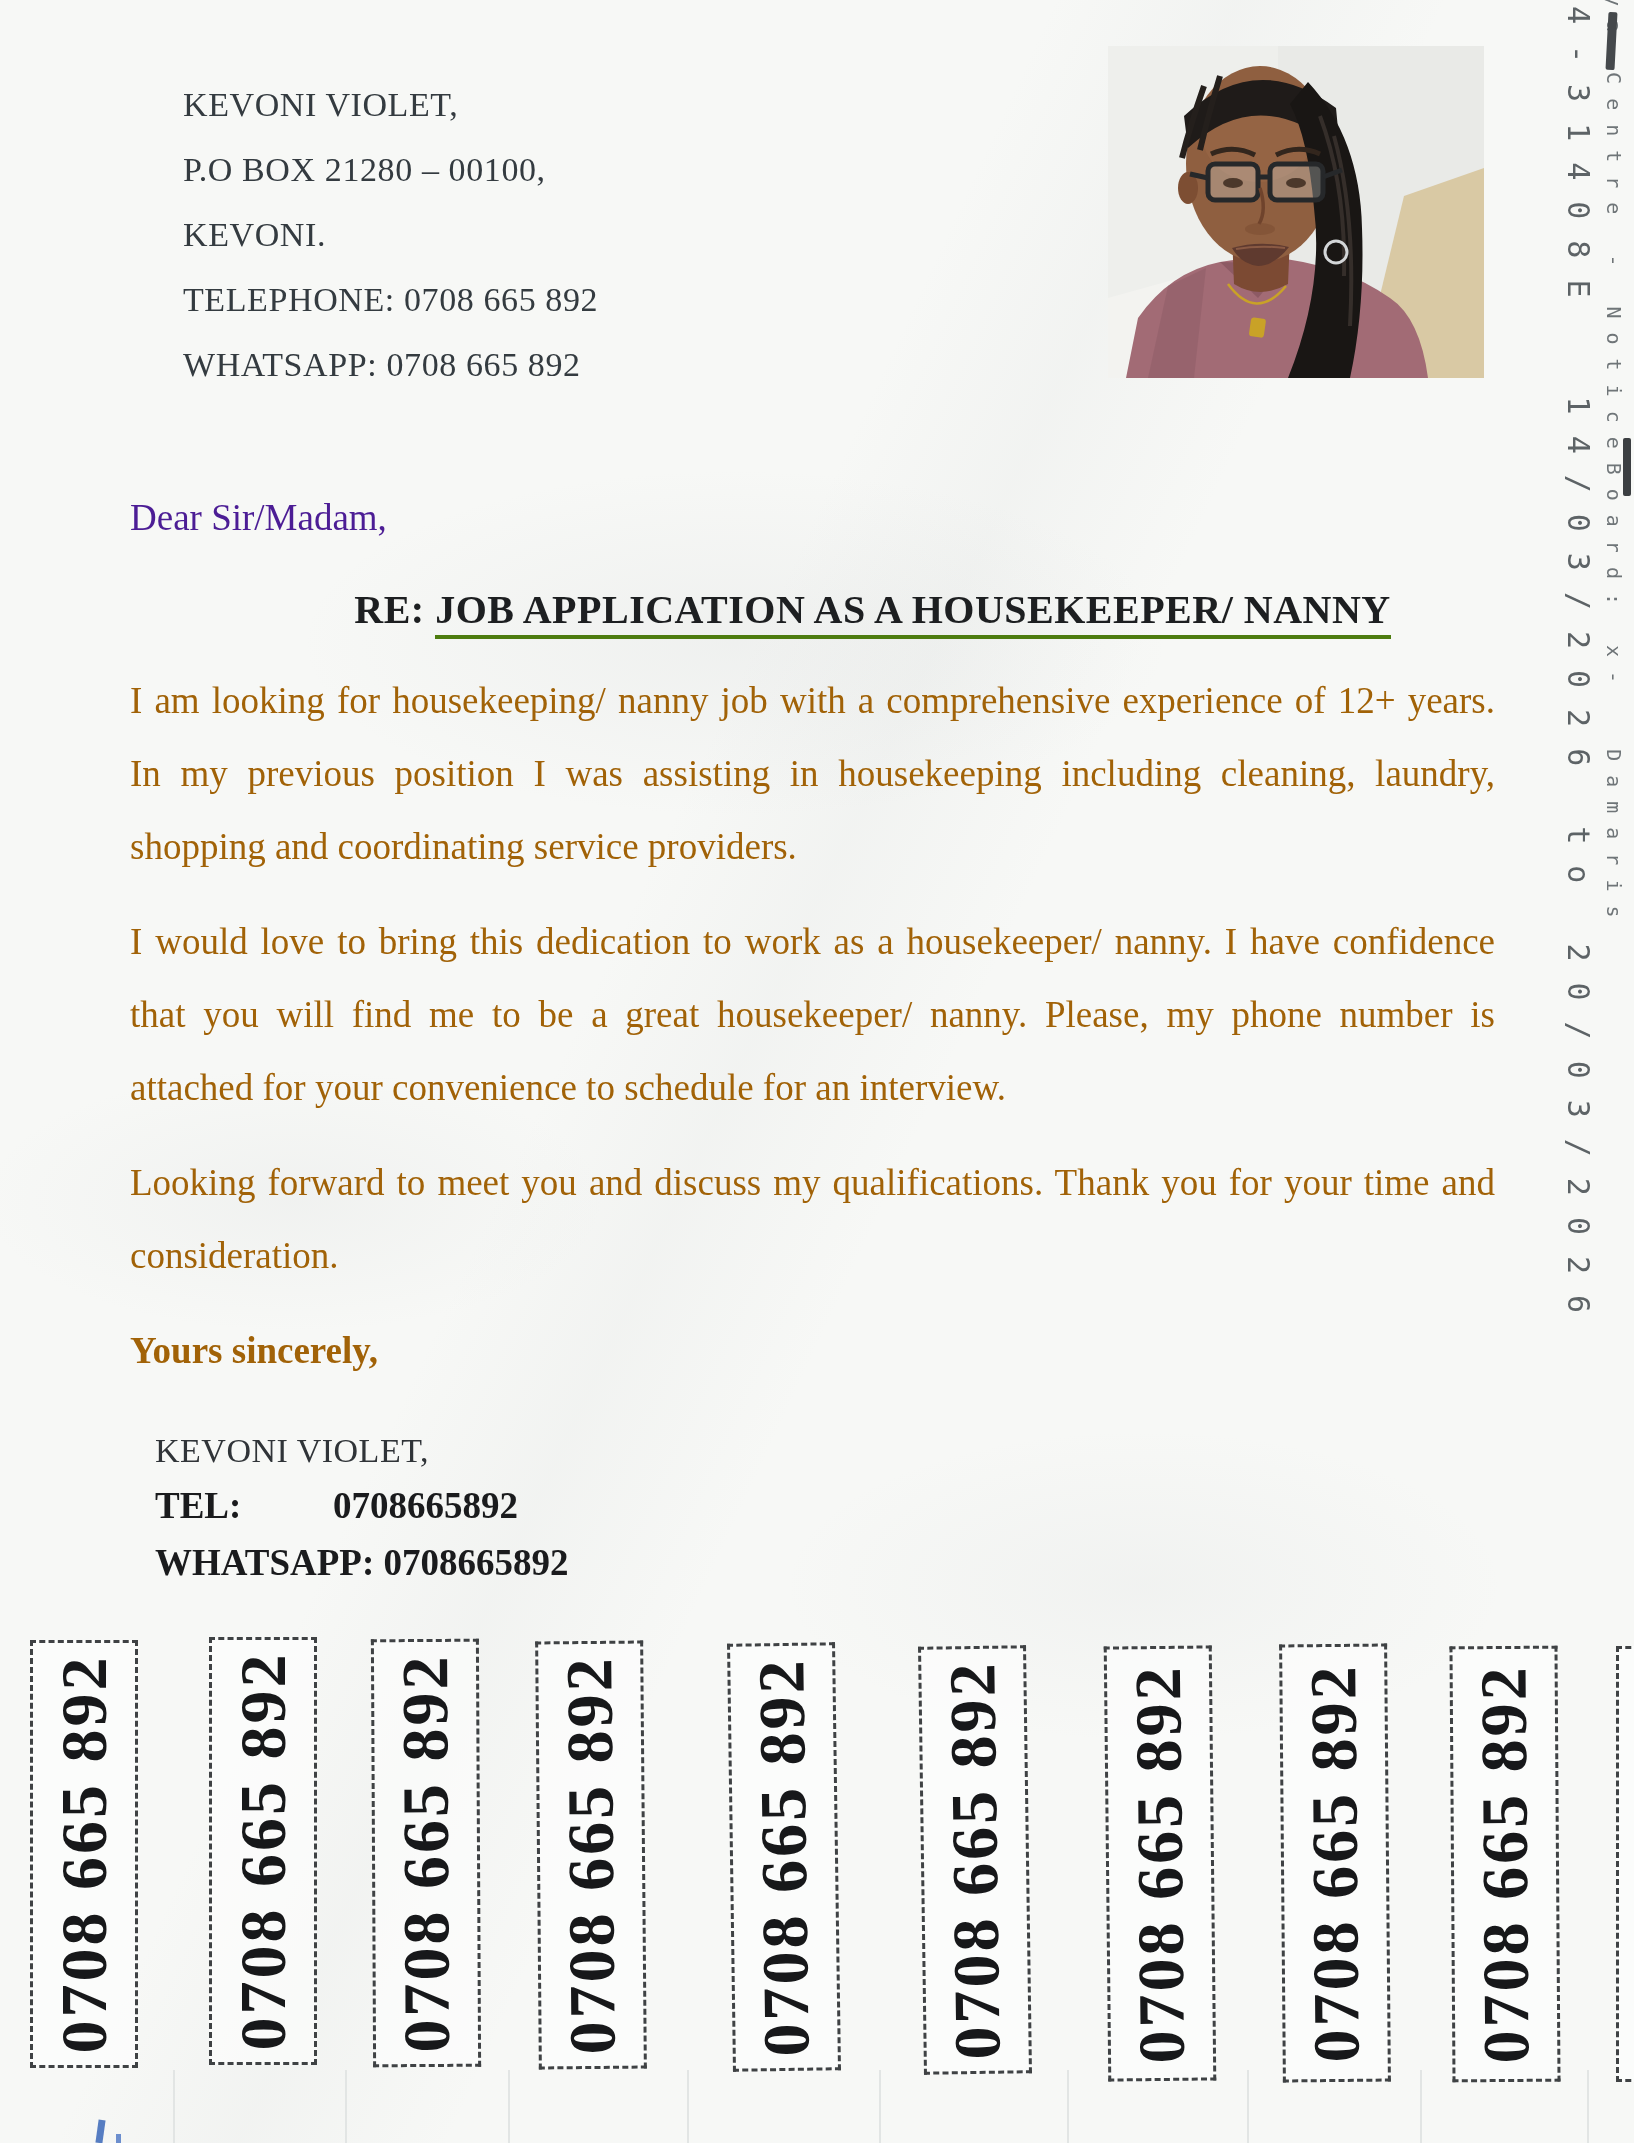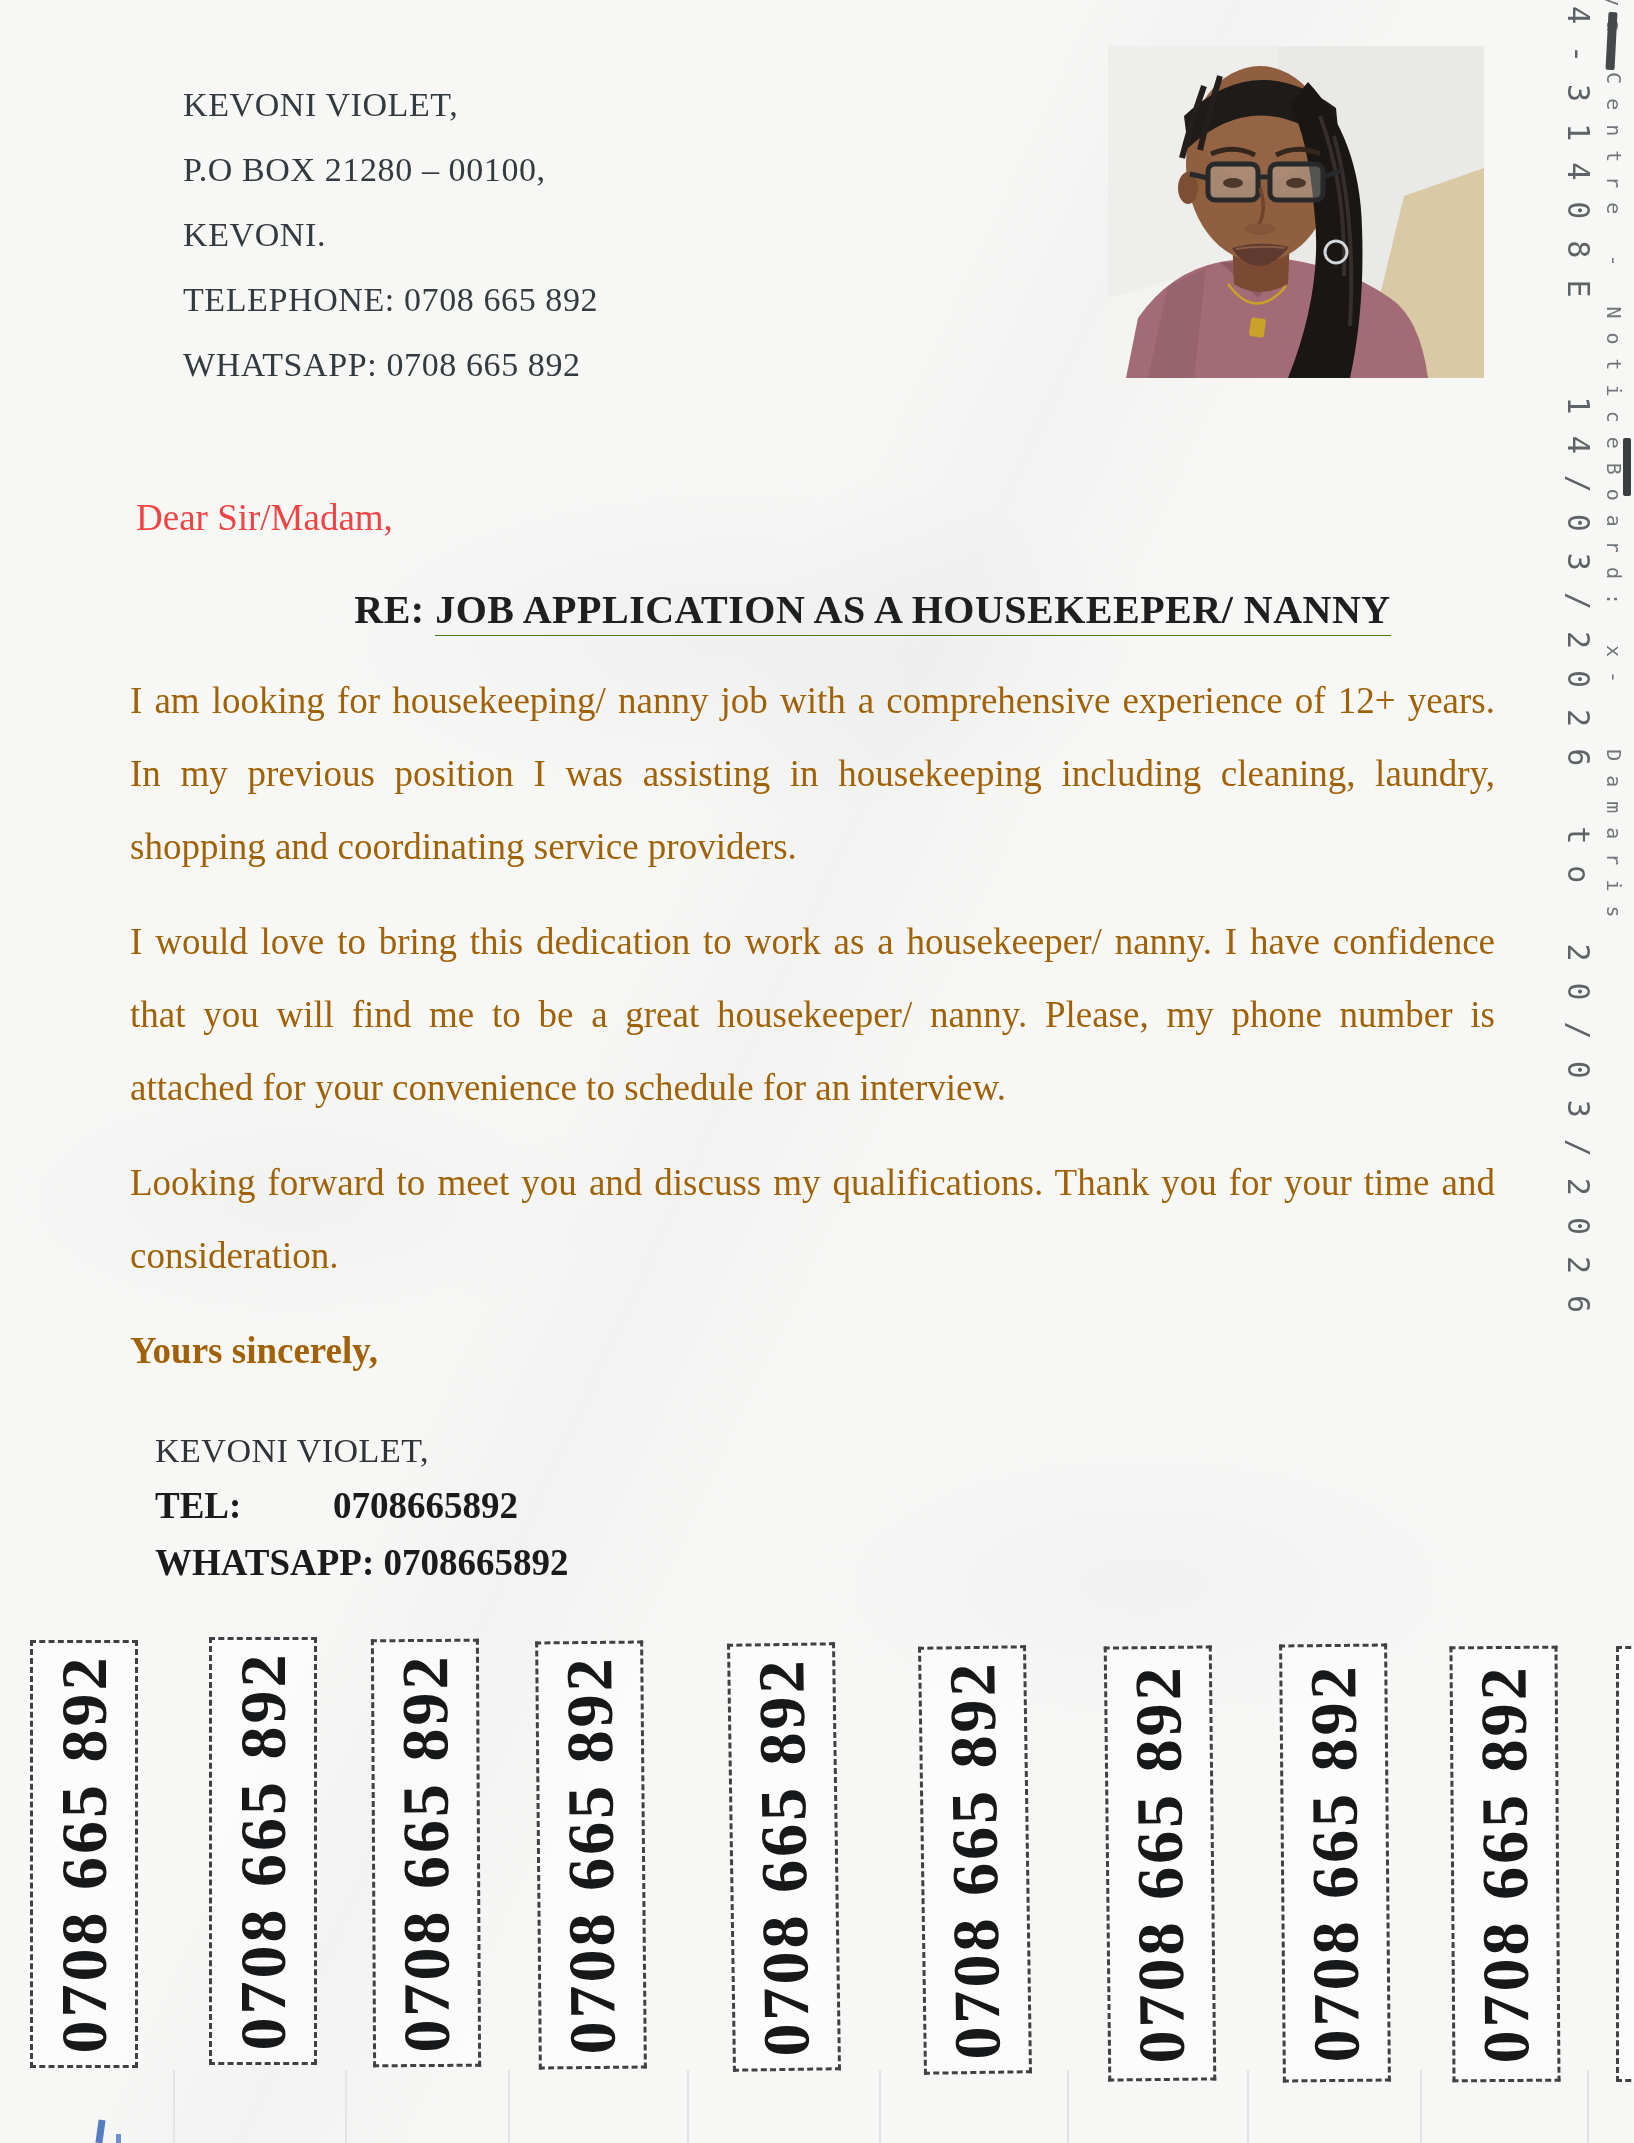--- a/index.html
+++ b/index.html
@@ -30,24 +30,24 @@
   .stamp { position:absolute; white-space:pre; transform-origin:0 0; transform:rotate(90deg);
            font-family:"DejaVu Sans Mono", monospace; }
   .stamp-ref    { left:1596px; top:6px;  font-size:30px; letter-spacing:21px; color:#5d6366; }
   .stamp-notice { left:1626px; top:-6px; font-size:20px; letter-spacing:14px; color:#6f7578; }
   .mark1 { position:absolute; left:1607px; top:12px;  width:9px; height:58px; background:#45494c;
            transform:rotate(3deg); border-radius:2px; }
   .mark2 { position:absolute; left:1623px; top:438px; width:8px; height:58px; background:#3c3f42;
            border-radius:2px; }
 
   
-  .salutation { position:absolute; left:136px; top:496px; font-size:37px; color:#ef4444; }
+  .salutation { position:absolute; left:130px; top:496px; font-size:37px; color:#4c1d95; }
   .subject { position:absolute; left:130px; top:586px; width:1365px; padding-left:60px;
              text-align:center; font-weight:bold; font-size:40px; color:#1d1f21; letter-spacing:.5px; }
-  .subject-title { border-bottom:1px solid #4d7c0f; padding-bottom:3px; }
+  .subject-title { border-bottom:4px solid #4d7c0f; padding-bottom:3px; }
   .body-text { position:absolute; left:130px; top:664px; width:1365px;
                font-size:37px; line-height:73px; text-align:justify; color:#a16207; }
   .body-text p { margin:0 0 22px 0; }
   .closing { margin-top:10px;font-weight:bold; }
 
   
   .sig { position:absolute; left:155px; top:1432px; color:#303438; }
   .sig-name { font-size:34px; letter-spacing:.5px; }
   .sig-line { margin-top:14px; font-weight:bold; font-size:37px; color:#1a1b1d; }
   .sig-label-tel { display:inline-block; width:178px; }

